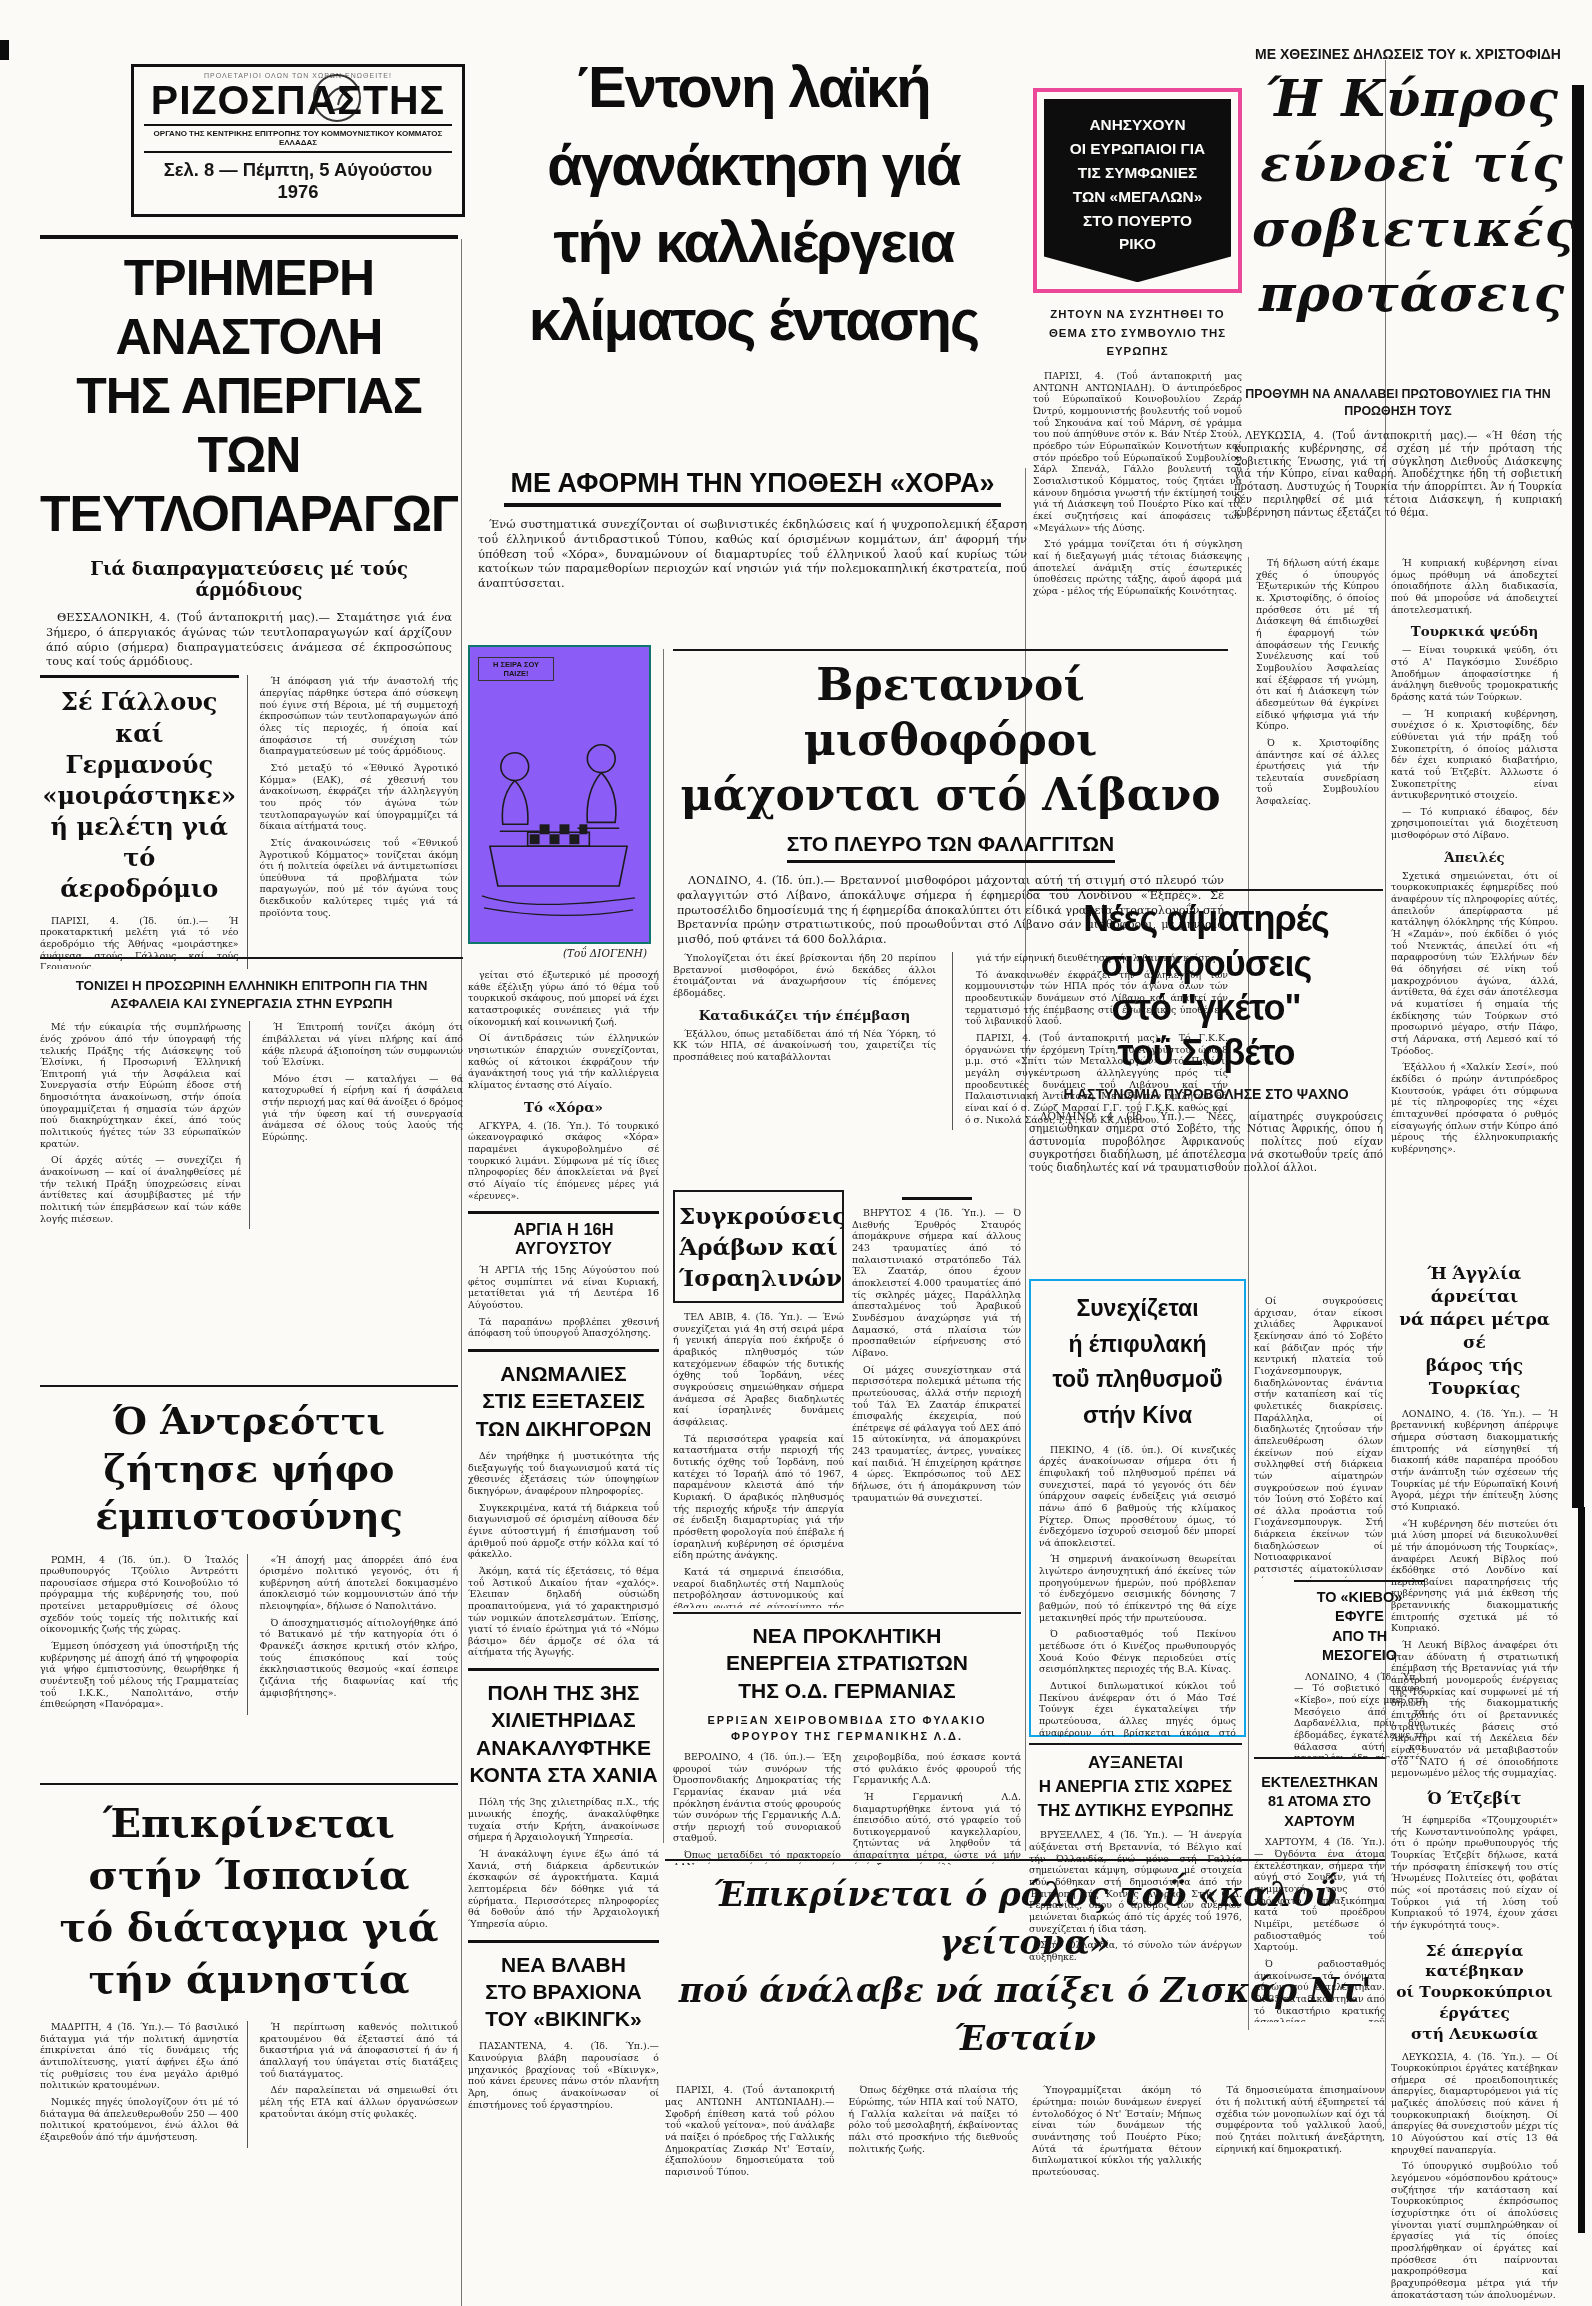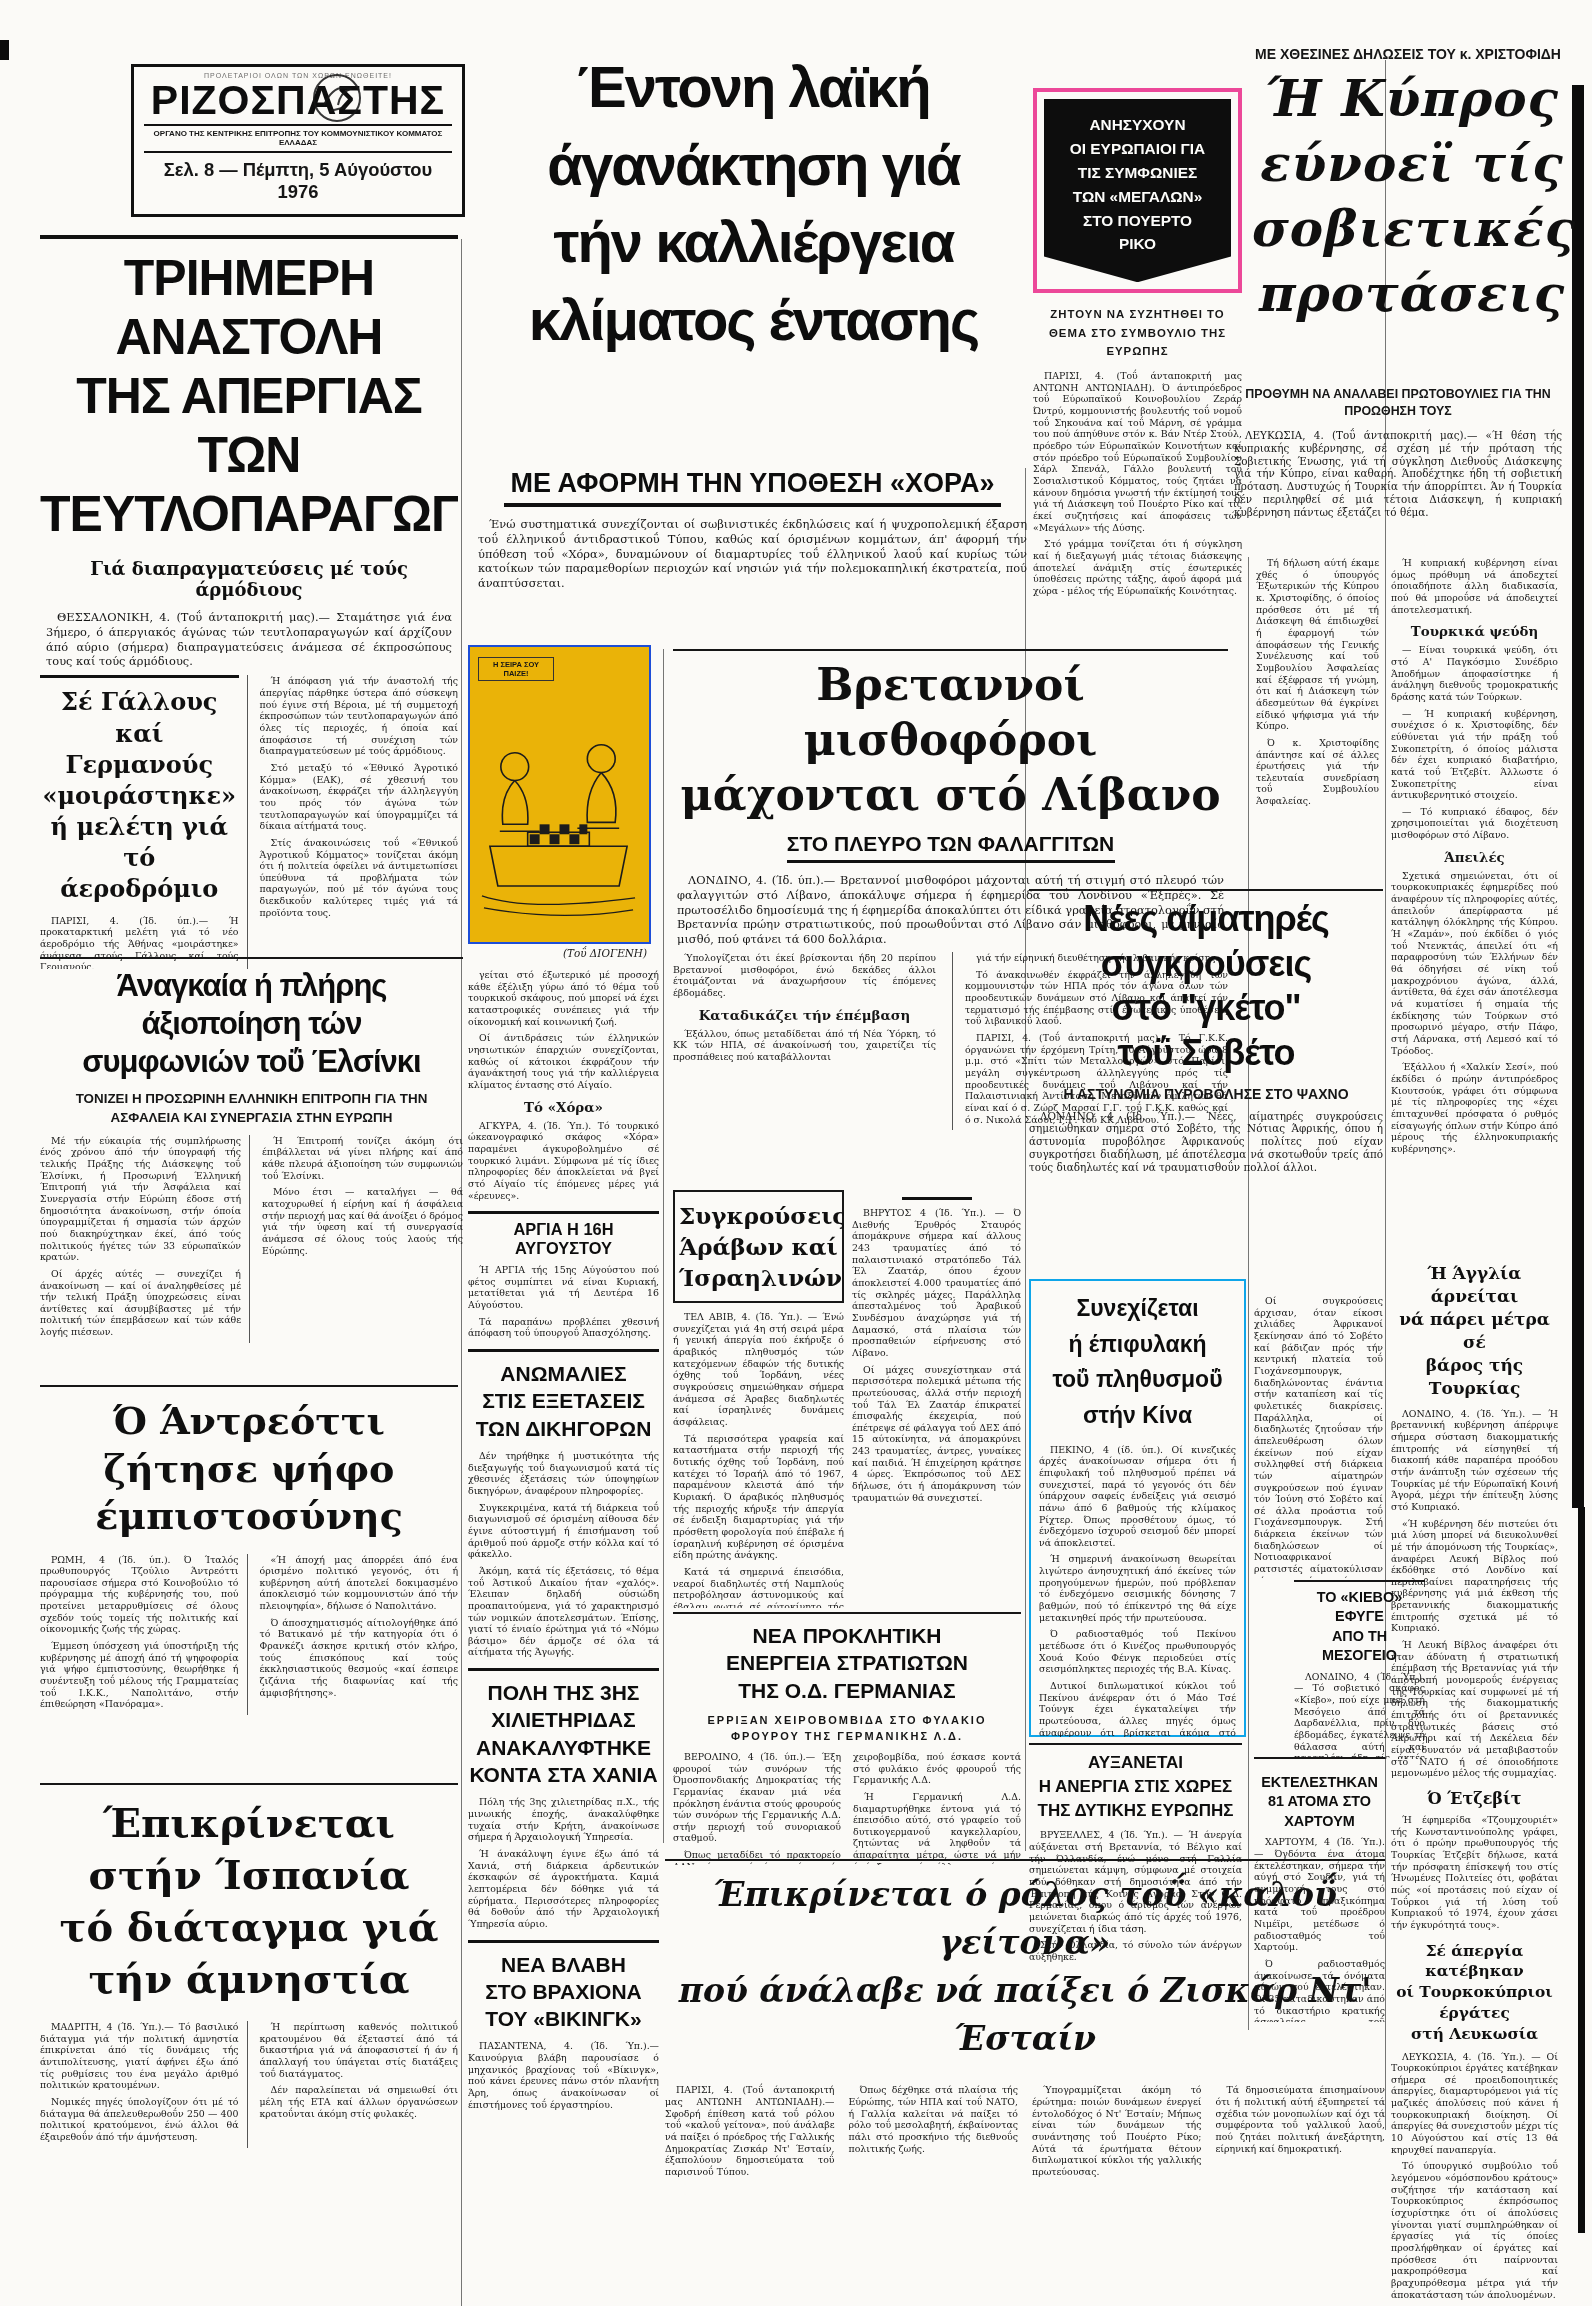--- a/index.html
+++ b/index.html
@@ -84,23 +84,20 @@
       </div>
       <div class="bt">
           <p>Ή άπόφαση γιά τήν άναστολή τής άπεργίας πάρθηκε ύστερα άπό σύσκεψη πού έγινε στή Βέροια, μέ τή συμμετοχή έκπροσώπων τών τευτλοπαραγωγών άπό όλες τίς περιοχές, ή όποία καί άποφάσισε τή συνέχιση τών διαπραγματεύσεων μέ τούς άρμόδιους.</p>
           <p>Στό μεταξύ τό «Έθνικό Άγροτικό Κόμμα» (ΕΑΚ), σέ χθεσινή του άνακοίνωση, έκφράζει τήν άλληλεγγύη του πρός τόν άγώνα τών τευτλοπαραγωγών καί ύπογραμμίζει τά δίκαια αίτήματά τους.</p>
           <p>Στίς άνακοινώσεις τοΰ «Έθνικοΰ Άγροτικοΰ Κόμματος» τονίζεται άκόμη ότι ή πολιτεία όφείλει νά άντιμετωπίσει ύπεύθυνα τά προβλήματα τών παραγωγών, πού μέ τόν άγώνα τους διεκδικοΰν καλύτερες τιμές γιά τά προϊόντα τους.</p>
         </div>
     </div>
   </div>
 
   <div class="abs clip rule-t2" style="left:40px;top:957px;width:423px;height:426px;padding-top:8px;">
-    <div class="hs ctr prelines" style="font-size:31px;line-height:1.22;">Άναγκαία ή πλήρης
-άξιοποίηση τών
-συμφωνιών τοΰ Έλσίνκι</div>
     <div class="kick ctr" style="font-size:13.4px;margin:10px 4px 8px;line-height:1.35;">ΤΟΝΙΖΕΙ Η ΠΡΟΣΩΡΙΝΗ ΕΛΛΗΝΙΚΗ ΕΠΙΤΡΟΠΗ ΓΙΑ ΤΗΝ ΑΣΦΑΛΕΙΑ ΚΑΙ ΣΥΝΕΡΓΑΣΙΑ ΣΤΗΝ ΕΥΡΩΠΗ</div>
     <div class="tworow">
       <div class="bt" style="border-right:1px solid #555;padding-right:8px;">
           <p>Μέ τήν εύκαιρία τής συμπλήρωσης ένός χρόνου άπό τήν ύπογραφή τής τελικής Πράξης τής Διάσκεψης τοΰ Έλσίνκι, ή Προσωρινή Έλληνική Έπιτροπή γιά τήν Άσφάλεια καί Συνεργασία στήν Εύρώπη έδοσε στή δημοσιότητα άνακοίνωση, στήν όποία ύπογραμμίζεται ή σημασία τών άρχών πού διακηρύχτηκαν έκεί, άπό τούς πολιτικούς ήγέτες τών 33 εύρωπαϊκών κρατών.</p>
           <p>Οί άρχές αύτές — συνεχίζει ή άνακοίνωση — καί οί άναληφθείσες μέ τήν τελική Πράξη ύποχρεώσεις είναι άντίθετες καί άσυμβίβαστες μέ τήν πολιτική τών έπεμβάσεων καί τών κάθε λογής πιέσεων.</p>
         </div>
       <div class="bt">
           <p>Ή Έπιτροπή τονίζει άκόμη ότι έπιβάλλεται νά γίνει πλήρης καί άπό κάθε πλευρά άξιοποίηση τών συμφωνιών τοΰ Έλσίνκι.</p>
           <p>Μόνο έτσι — καταλήγει — θά κατοχυρωθεί ή είρήνη καί ή άσφάλεια στήν περιοχή μας καί θά άνοίξει ό δρόμος γιά τήν ύφεση καί τή συνεργασία άνάμεσα σέ όλους τούς λαούς τής Εύρώπης.</p>
         </div>
@@ -149,21 +146,21 @@
 
   <div class="abs clip" style="left:470px;top:468px;width:565px;height:177px;">
     <div class="hs ctr" style="font-size:27px;letter-spacing:0;">ΜΕ ΑΦΟΡΜΗ ΤΗΝ ΥΠΟΘΕΣΗ «ΧΟΡΑ»</div>
     <hr class="deckline">
     <div class="bt bt-lg" style="padding:0 8px;">
         <p>Ένώ συστηματικά συνεχίζονται οί σωβινιστικές έκδηλώσεις καί ή ψυχροπολεμική έξαρση τοΰ έλληνικοΰ άντιδραστικοΰ Τύπου, καθώς καί όρισμένων κομμάτων, άπ' άφορμή τήν ύπόθεση τοΰ «Χόρα», δυναμώνουν οί διαμαρτυρίες τοΰ έλληνικοΰ λαοΰ καί κυρίως τών κατοίκων τών παραμεθορίων περιοχών καί νησιών γιά τήν πολεμοκαπηλική έκστρατεία, πού άναπτύσσεται.</p>
       </div>
   </div>
 
   <div class="abs clip" style="left:468px;top:645px;width:191px;height:1662px;">
-    <div style="border:2px solid #1d4ed8;width:179px;height:295px;position:relative;background:#eab308;">
+    <div style="border:2px solid #0f766e;width:179px;height:295px;position:relative;background:#8b5cf6;">
       <div class="bubble" style="position:absolute;left:8px;top:10px;width:70px;border:1px solid #333;padding:2px;">Η ΣΕΙΡΑ ΣΟΥ ΠΑΙΖΕ!</div>
       <svg width="177" height="291" viewBox="0 0 178 292">
         <g fill="none" stroke="#1c1c1c" stroke-width="1.6">
           <circle cx="45" cy="120" r="14"></circle>
           <path d="M45 134 Q30 150 33 178 L58 178 Q60 150 45 134"></path>
           <circle cx="132" cy="112" r="14"></circle>
           <path d="M132 126 Q150 145 146 176 L118 176 Q116 145 132 126"></path>
           <path d="M20 200 L158 200 L150 240 L28 240 Z"></path>
           <path d="M30 185 L70 185 M108 182 L150 182"></path>
           <rect x="58" y="186" width="62" height="14"></rect>

